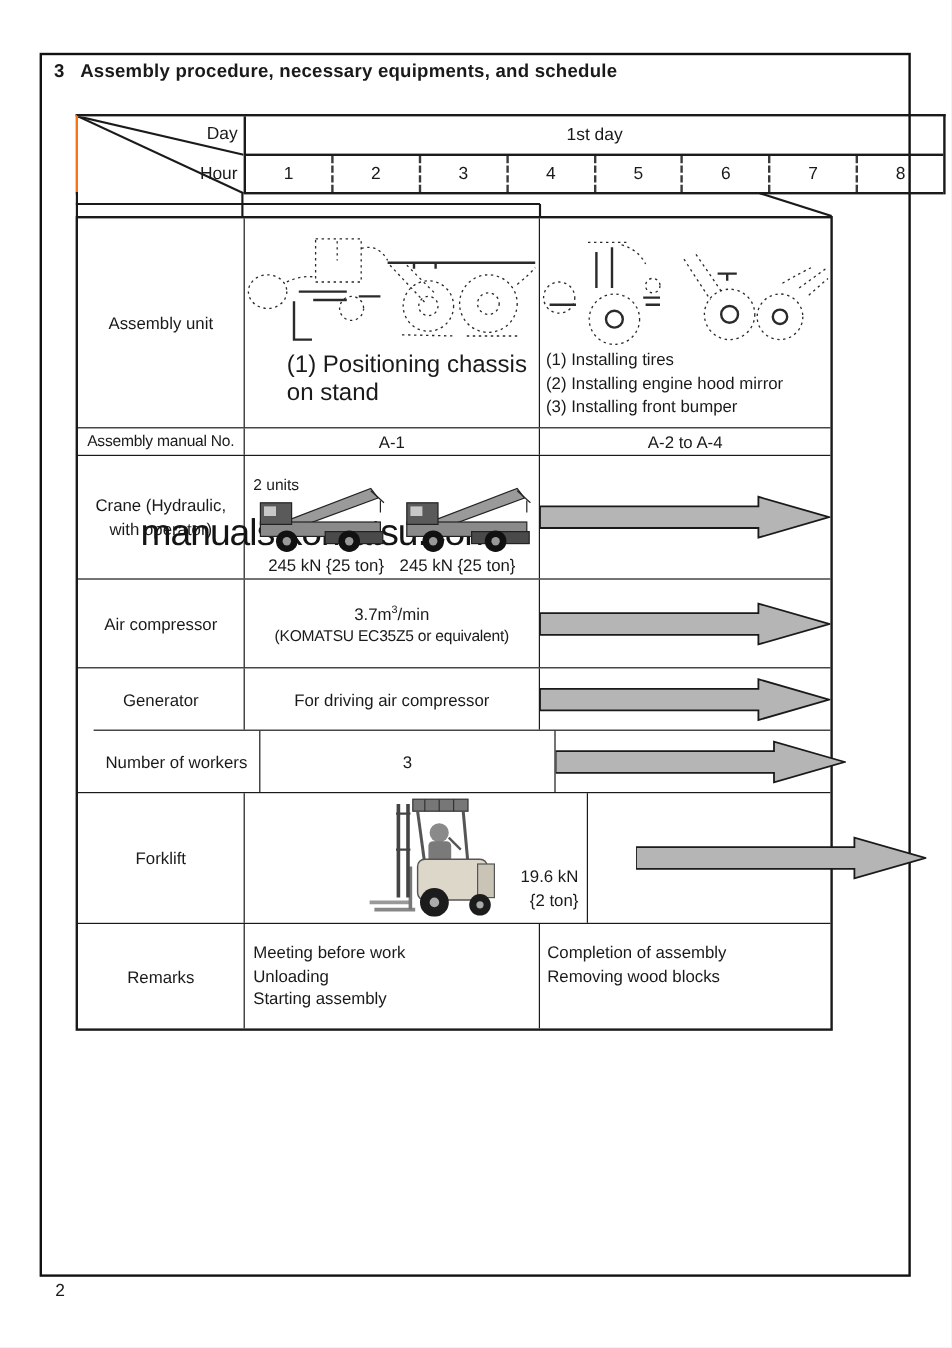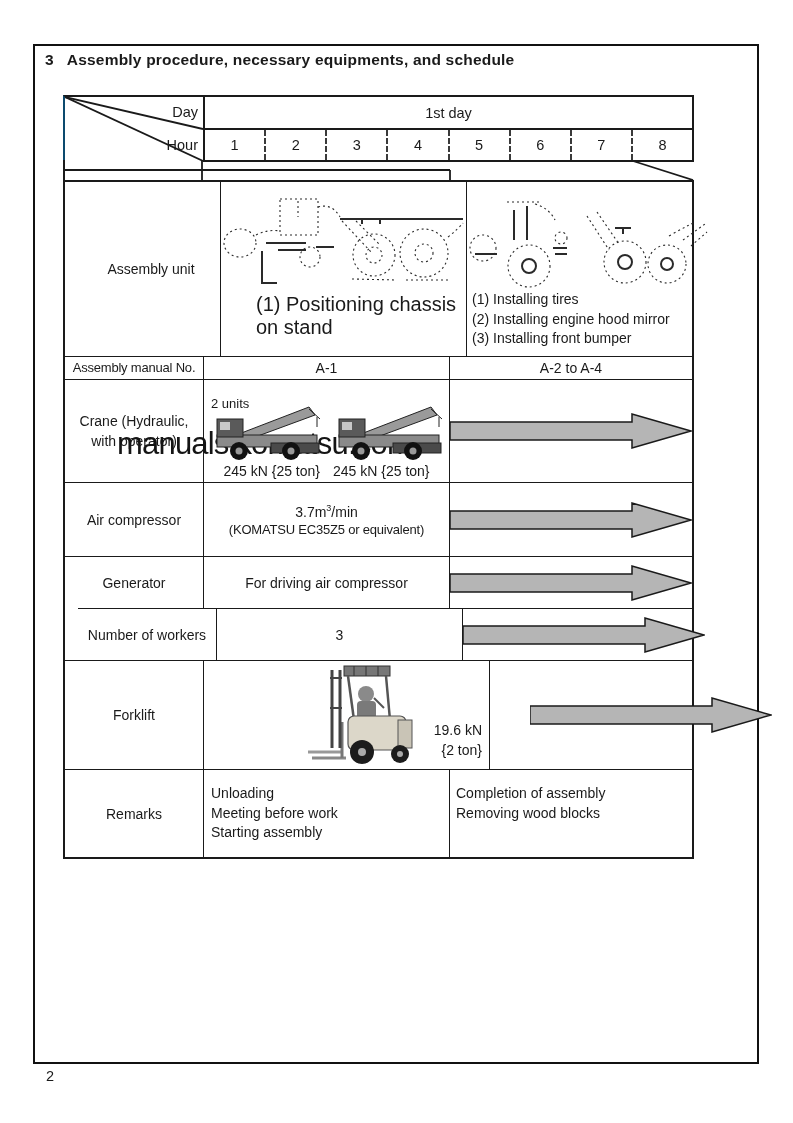--- a/index.html
+++ b/index.html
@@ -3,38 +3,38 @@
 <meta charset="utf-8">
 <style>
   html,body{margin:0;padding:0;background:#e8e8e8;}
   .sheet{position:relative;width:793px;height:1123px;background:#ffffff;overflow:hidden;
          font-family:"Liberation Sans", sans-serif;color:#1a1a1a;}
   .frame{position:absolute;left:33px;top:44px;width:722px;height:1016px;border:2.5px solid #111;}
   .title{position:absolute;left:45px;top:51px;font-size:15.5px;font-weight:bold;letter-spacing:.2px;}
   .title .num{margin-right:13px;}
 
   
-  .hdr{position:absolute;left:63px;top:95px;width:631px;height:67px;box-sizing:border-box;
-       border-top:2px solid #1a1a1a;border-left:2px solid #0c4a6e;border-right:2px solid #1a1a1a;}
+  .hdr{position:absolute;left:63px;top:95px;width:725px;height:67px;box-sizing:border-box;
+       border-top:2px solid #1a1a1a;border-left:2px solid #f97316;border-right:2px solid #1a1a1a;}
   .hdr-left{position:absolute;left:0;top:0;width:138px;height:65px;border-right:2px solid #1a1a1a;}
   .hdr-left svg{position:absolute;left:0;top:0;}
   .lbl-day{position:absolute;top:7px;right:5px;font-size:14.5px;}
   .lbl-hour{position:absolute;top:40px;right:5px;font-size:14.5px;}
   .hdr-right{position:absolute;left:140px;top:0;right:0;height:65px;}
   .dayrow{height:31px;border-bottom:2px solid #1a1a1a;display:flex;align-items:center;justify-content:center;font-size:14.5px;}
   .hourrow{height:30px;border-bottom:2px solid #1a1a1a;display:flex;}
   .hourcell{flex:1;display:flex;align-items:center;justify-content:center;font-size:14.5px;border-left:2px dashed #3a3a3a;}
   .hourcell:first-child{border-left:none;}
   .connector{position:absolute;left:63px;top:160px;}
 
   
   .maintable{position:absolute;left:63px;top:180px;width:631px;box-sizing:border-box;
              border:2px solid #1a1a1a;display:flex;flex-direction:column;}
   .trow{display:flex;border-top:1.5px solid #1a1a1a;}
-  .trow:first-child{border-top:none;padding-left:17px;}
+  .trow:first-child{border-top:none;}
   .c-label{width:138px;flex:0 0 138px;border-right:1.5px solid #1a1a1a;display:flex;flex-direction:column;
            align-items:center;justify-content:center;text-align:center;font-size:14px;line-height:20px;}
   .c-mid{width:246px;flex:0 0 246px;border-right:1.5px solid #1a1a1a;position:relative;box-sizing:border-box;}
   .c-right{flex:1;position:relative;box-sizing:border-box;}
   .h-assembly{height:174px;} .h-manual{height:22px;} .h-crane{height:102px;} .h-air{height:73px;}
   .h-gen{height:51px;} .h-workers{height:51px;margin-left:13px;} .h-fork{height:108px;gap:40px;} .h-remarks{height:87px;}
 
   .cap-left{position:absolute;left:6px;top:111px;font-size:20px;margin-left:29px;}
   .cap-right{position:absolute;left:5px;top:108px;font-size:14px;line-height:19.5px;}
   .centerline{display:flex;align-items:center;justify-content:center;height:100%;font-size:14px;text-align:center;}
@@ -307,22 +307,22 @@
           <polygon points="0,13 182,13 182,5 241,22 182,39 182,31 0,31" fill="#b5b5b5" stroke="#1a1a1a" stroke-width="1.5"></polygon>
         </svg>
       </div>
         </div>
     </div>
 
     <div class="trow h-remarks">
       <div class="c-label">Remarks</div>
       <div class="c-mid">
           <div class="remarktext">
+        <div>Meeting before work</div>
         <div>Unloading</div>
-        <div>Meeting before work</div>
         <div>Starting assembly</div>
       </div>
         </div>
       <div class="c-right">
           <div class="remarktext-r">
         <div>Completion of assembly</div>
         <div>Removing wood blocks</div>
       </div>
         </div>
     </div>

